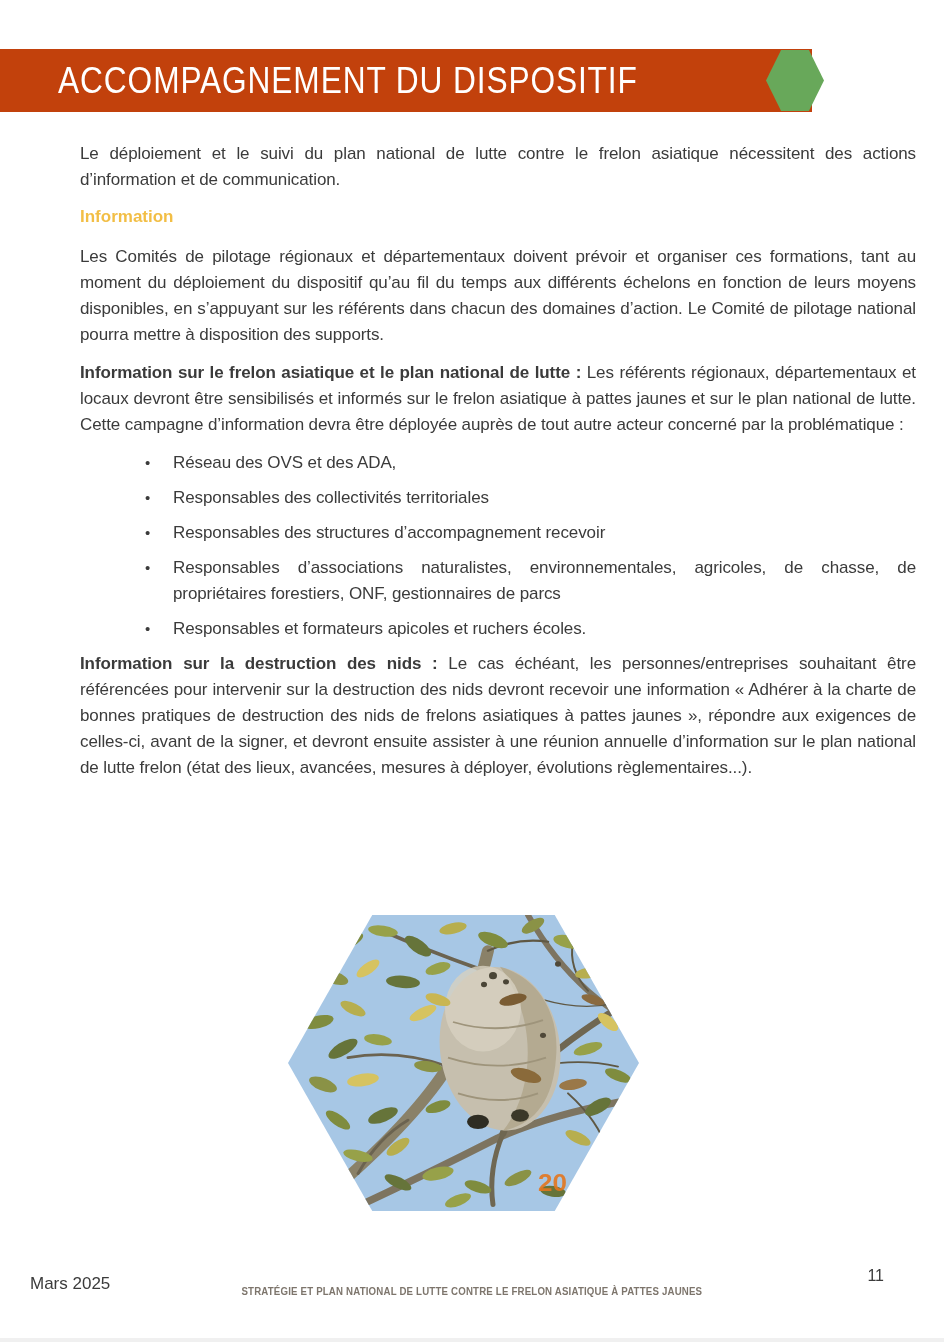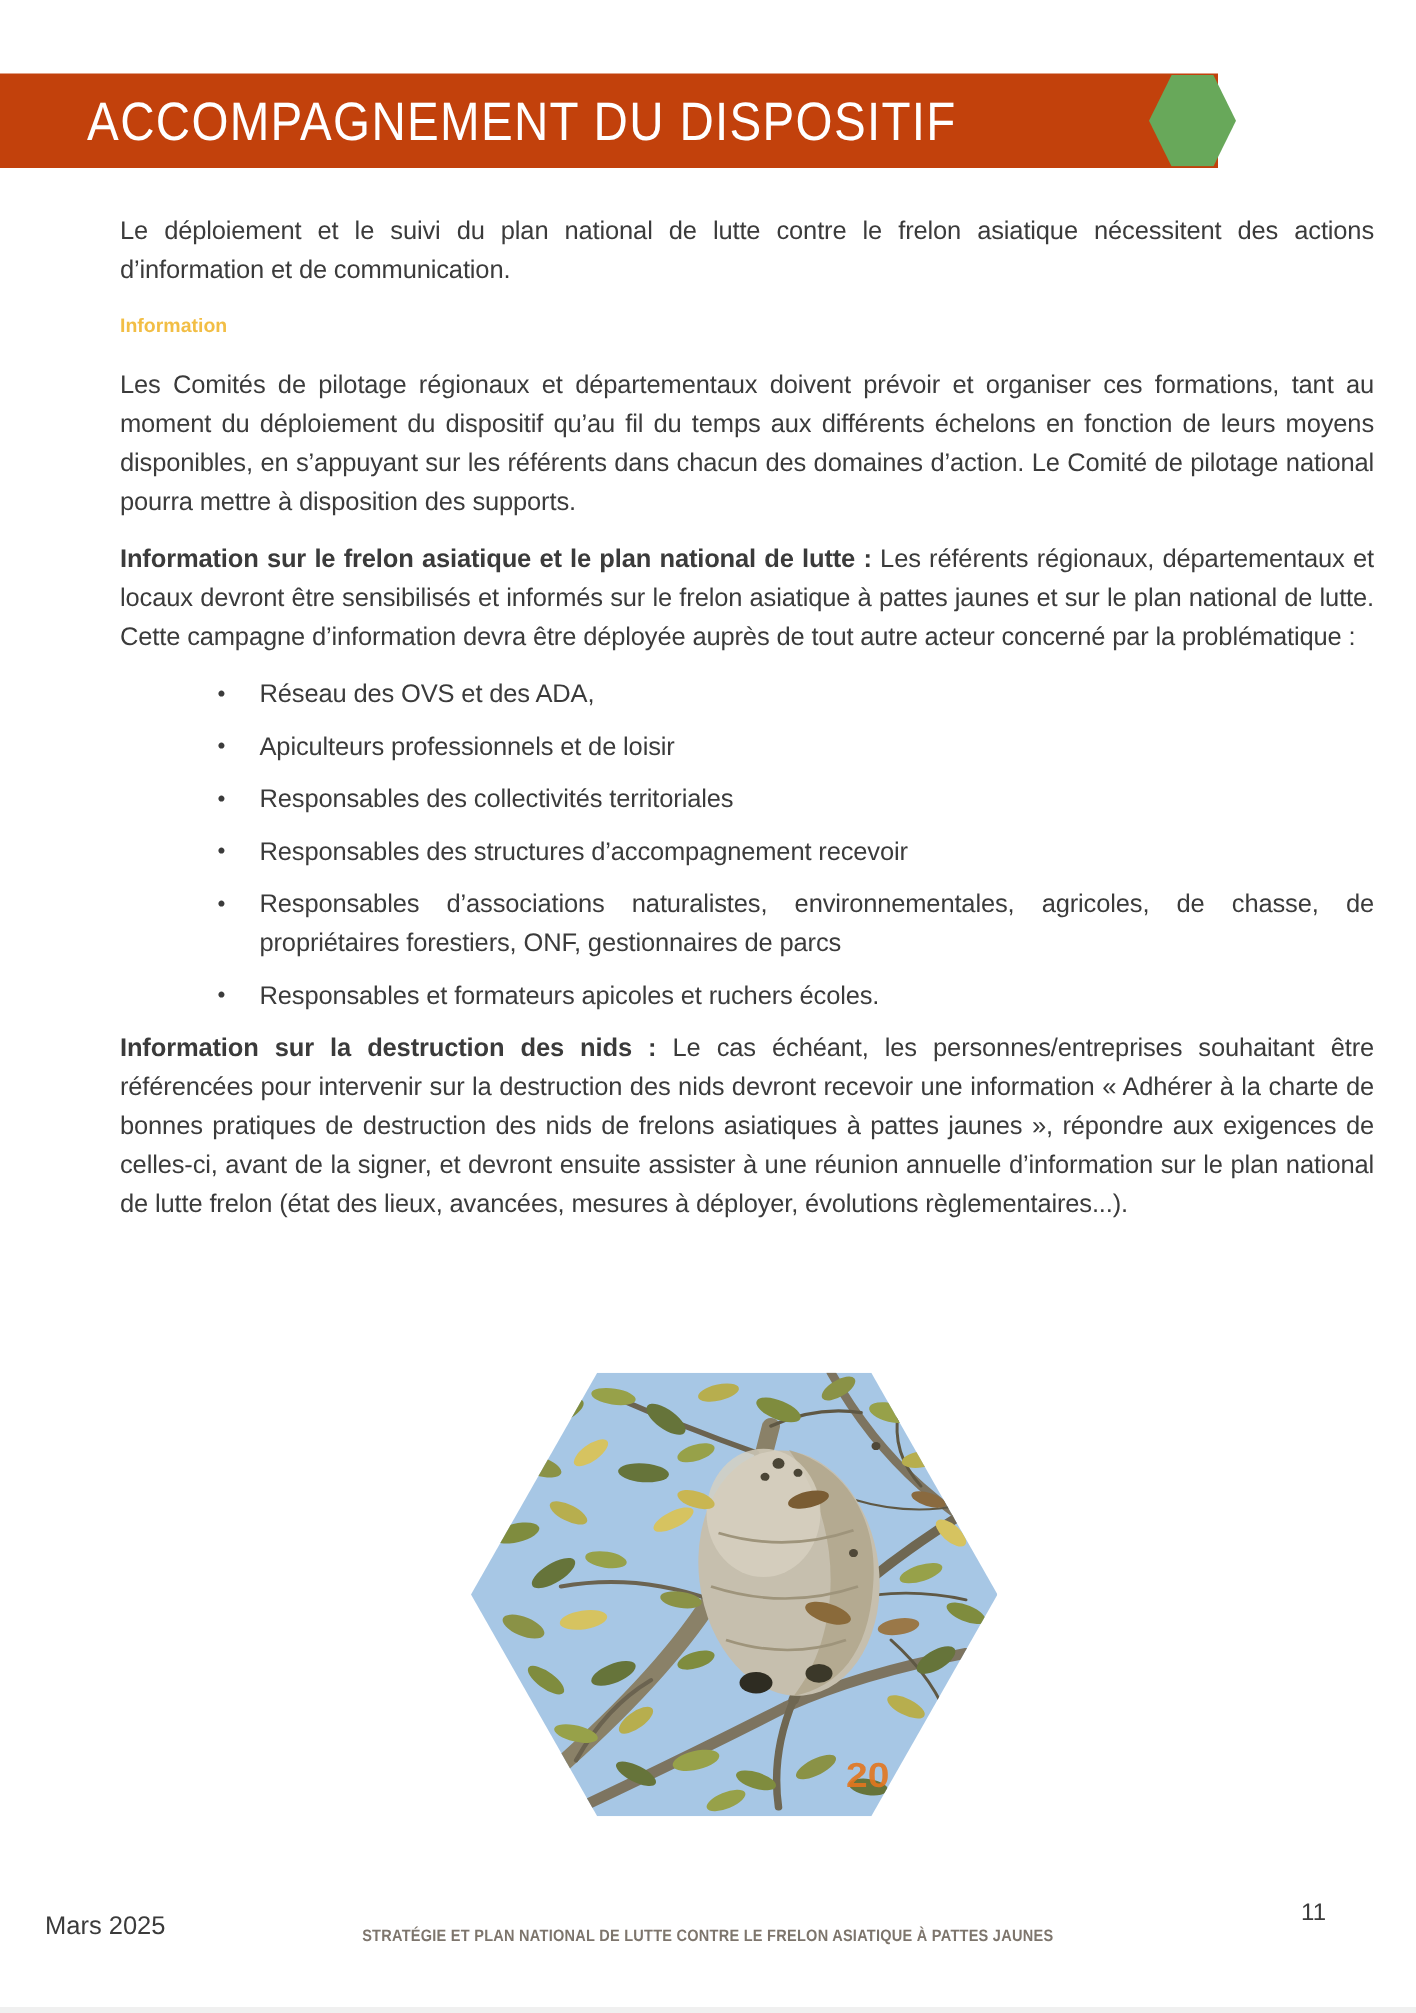--- a/index.html
+++ b/index.html
@@ -31,41 +31,41 @@
 
   
   .content {
     position:absolute; top:141px; left:57px; width:836px;
     font-size:17px; line-height:26px; text-align:justify;
     letter-spacing:-0.1px;
     margin-left:23px;
   }
   .para { margin:0 0 12px 0; }
   .sec-heading {
-    margin:12px 0 15px 0; font-size:13px; line-height:24px;
+    margin:12px 0 15px 0; font-size:17px; line-height:24px;
     font-weight:bold; color:#F2BE45; text-align:left; letter-spacing:0;
   }
   .lead { font-weight:bold; }
   ul.bullets {
     list-style:none; margin:2px 0 0 0; padding:0;
   }
   ul.bullets li {
     position:relative; padding-left:93px; margin:0 0 9px 0;
     text-align:justify;
   }
   ul.bullets li::before {
     content:"\2022";
     position:absolute; left:65px; top:0;
     font-size:15px; color:#3b3b3b;
   }
   .para-last { margin-top:5px; }
 
   
   .hex-photo {
-    position:absolute; left:314px; top:915px; width:351px; height:296px;
+    position:absolute; left:288px; top:915px; width:351px; height:296px;
     margin:0;
     clip-path:polygon(24% 0%, 76% 0%, 100% 50%, 76% 100%, 24% 100%, 0% 50%);
   }
   .hex-photo svg { display:block; width:100%; height:100%; }
 
   
   .footer-date {
     position:absolute; left:30px; top:1274px; font-size:17px; color:#3b3b3b;
   }
   .footer-center {
@@ -98,21 +98,20 @@
     <p class="para">Le déploiement et le suivi du plan national de lutte contre le frelon asiatique nécessitent des actions d’information et de communication.</p>
 
     <h2 class="sec-heading">Information</h2>
 
     <p class="para">Les Comités de pilotage régionaux et départementaux doivent prévoir et organiser ces formations, tant au moment du déploiement du dispositif qu’au fil du temps aux différents échelons en fonction de leurs moyens disponibles, en s’appuyant sur les référents dans chacun des domaines d’action. Le Comité de pilotage national pourra mettre à disposition des supports.</p>
 
     <p class="para"><span class="lead">Information sur le frelon asiatique et le plan national de lutte :</span><span> Les référents régionaux, départementaux et locaux devront être sensibilisés et informés sur le frelon asiatique à pattes jaunes et sur le plan national de lutte. Cette campagne d’information devra être déployée auprès de tout autre acteur concerné par la problématique :</span></p>
 
     <ul class="bullets">
       <li>Réseau des OVS et des ADA,</li>
-      <li>Apiculteurs professionnels et de loisir</li>
       <li>Responsables des collectivités territoriales</li>
       <li>Responsables des structures d’accompagnement recevoir</li>
       <li>Responsables d’associations naturalistes, environnementales, agricoles, de chasse, de propriétaires forestiers, ONF, gestionnaires de parcs</li>
       <li>Responsables et formateurs apicoles et ruchers écoles.</li>
     </ul>
 
     <p class="para para-last"><span class="lead">Information sur la destruction des nids :</span><span> Le cas échéant, les personnes/entreprises souhaitant être référencées pour intervenir sur la destruction des nids devront recevoir une information « Adhérer à la charte de bonnes pratiques de destruction des nids de frelons asiatiques à pattes jaunes », répondre aux exigences de celles-ci, avant de la signer, et devront ensuite assister à une réunion annuelle d’information sur le plan national de lutte frelon (état des lieux, avancées, mesures à déployer, évolutions règlementaires...).</span></p>
 
   </main>
 

